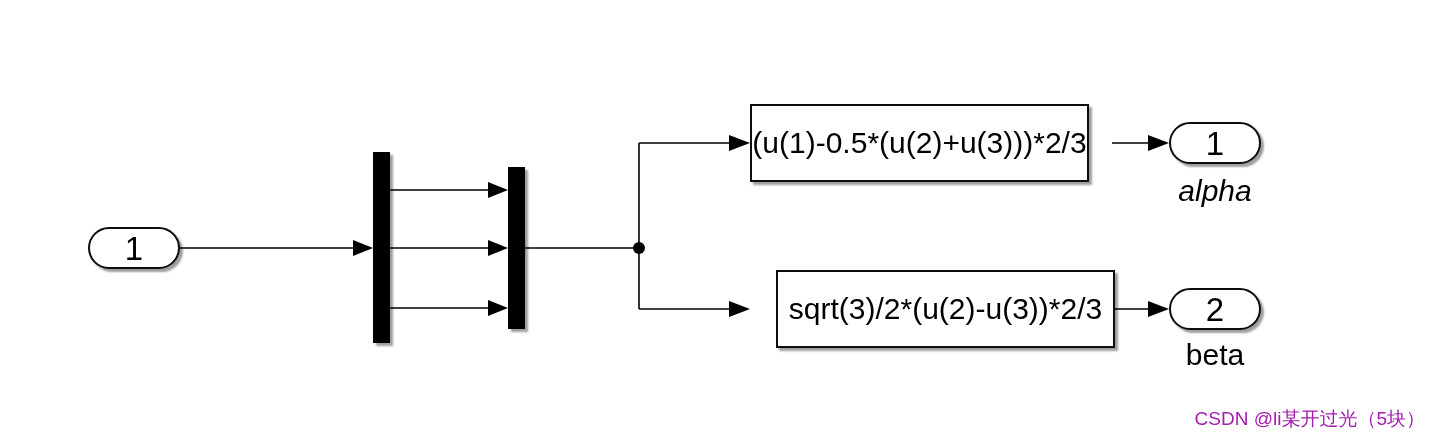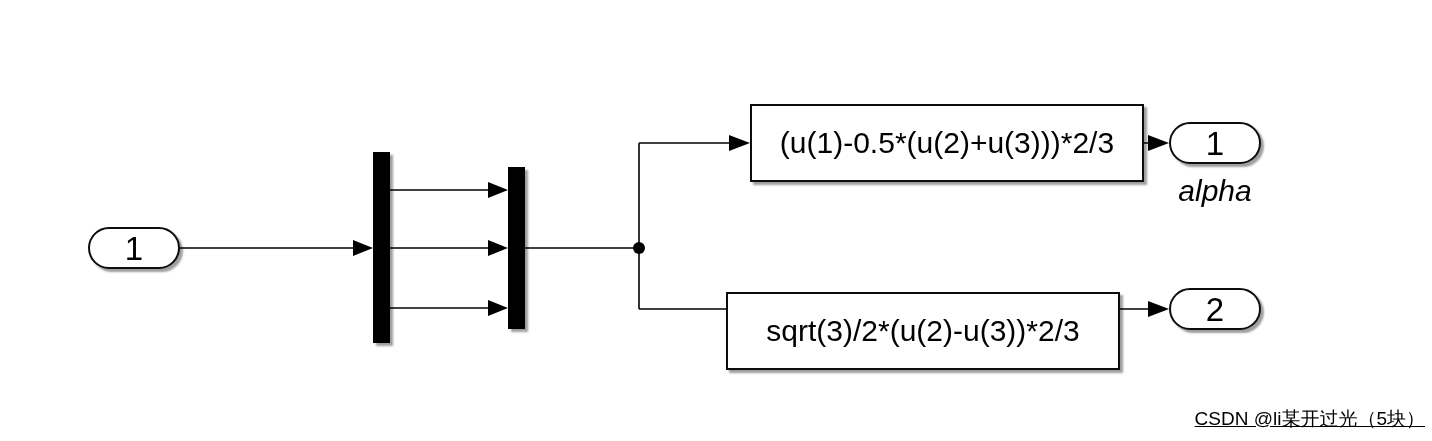--- a/index.html
+++ b/index.html
@@ -44,41 +44,40 @@
     white-space: nowrap;
   }
   .bar {
     position: absolute;
     width: 17px;
     background: #000;
     box-shadow: 3px 3px 2px rgba(0,0,0,0.38);
   }
   .fcn-block {
     position: absolute;
-    width: 394px; height: 78px;
+    width: 339px; height: 78px;
     box-sizing: border-box;
     border: 2.4px solid #0d0d0d;
     background: #ffffff;
     box-shadow: 3px 3px 2px rgba(0,0,0,0.38);
     display: flex;
     align-items: center;
     justify-content: center;
     font-size: 30px;
     line-height: 1;
     white-space: nowrap;
   }
   .watermark {
     position: absolute;
     right: 7px;
     top: 407px;
     font-size: 19px;
     line-height: 1.3;
-    color: #000000;
+    color: #a21caf;
     white-space: nowrap;
-    text-decoration: underline;
   }
 </style>
 </head>
 <body>
 
 <div id="canvas">
 
   <svg class="wires">
 
     <g>
@@ -124,28 +123,29 @@
   </div>
 
   <div class="bar" style="left:373px; top:152px; height:191px;"></div>
 
   <div class="bar" style="left:508px; top:167px; height:162px;"></div>
 
   <div class="fcn-block" style="left:750px; top:104px;">
     <span>(u(1)-0.5*(u(2)+u(3)))*2/3</span>
   </div>
 
-  <div class="fcn-block" style="left:726px; top:270px;margin-top:22px;">
+  <div class="fcn-block" style="left:776px; top:270px;">
     <span>sqrt(3)/2*(u(2)-u(3))*2/3</span>
   </div>
 
   <div class="port" style="left:1169px; top:122px;">
     <span>1</span>
   </div>
   <div class="port-label" style="left:1169px; top:176px;font-style:italic;">alpha</div>
 
   <div class="port" style="left:1169px; top:288px;">
     <span>2</span>
   </div>
+  <div class="port-label" style="left:1169px; top:340px;">beta</div>
 
   <div class="watermark">CSDN @li某开过光（5块）</div>
 
 </div>
 
 </body></html>

